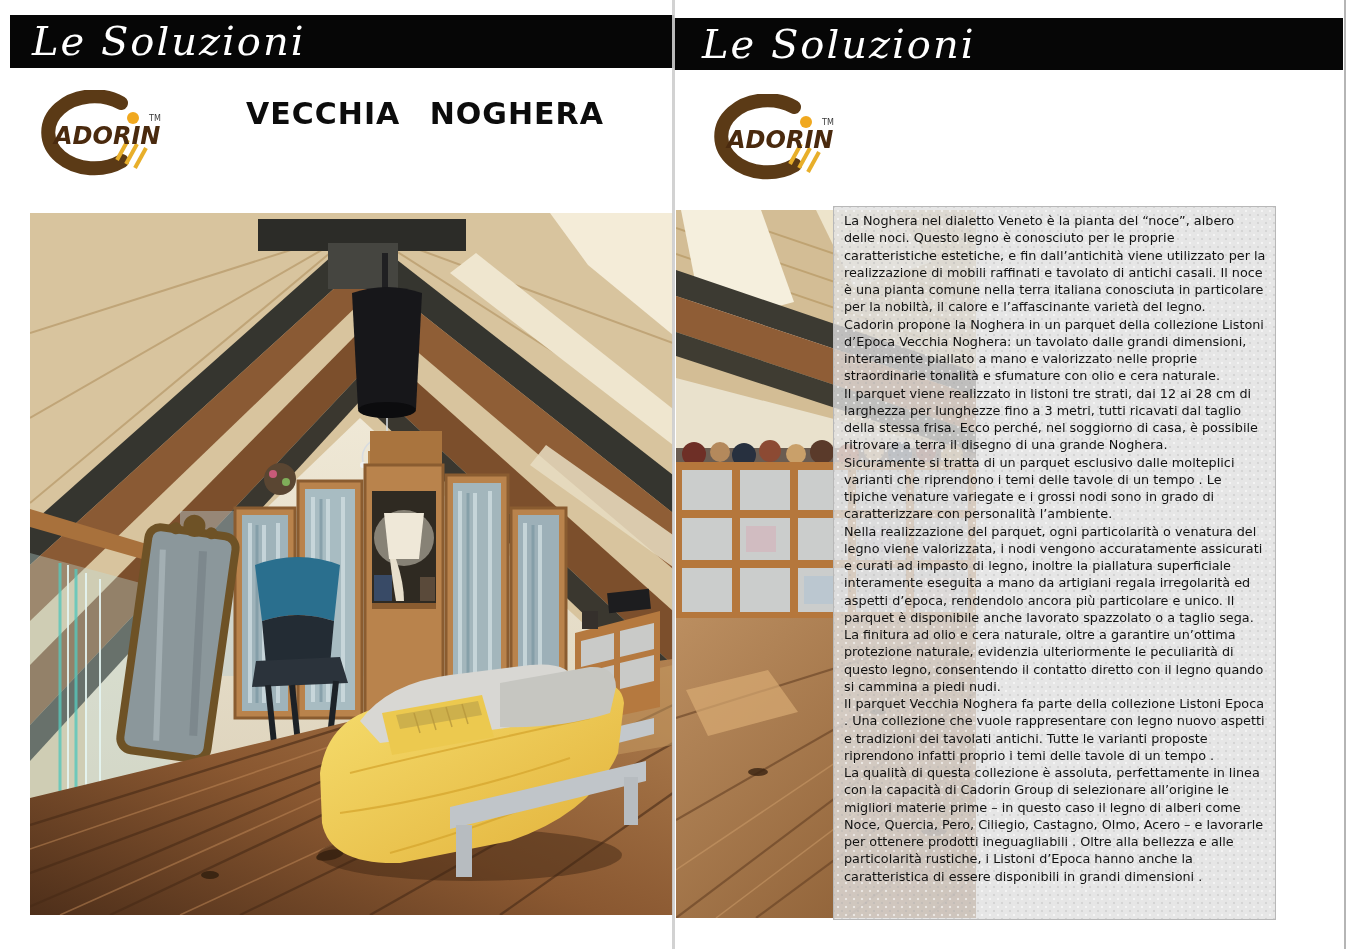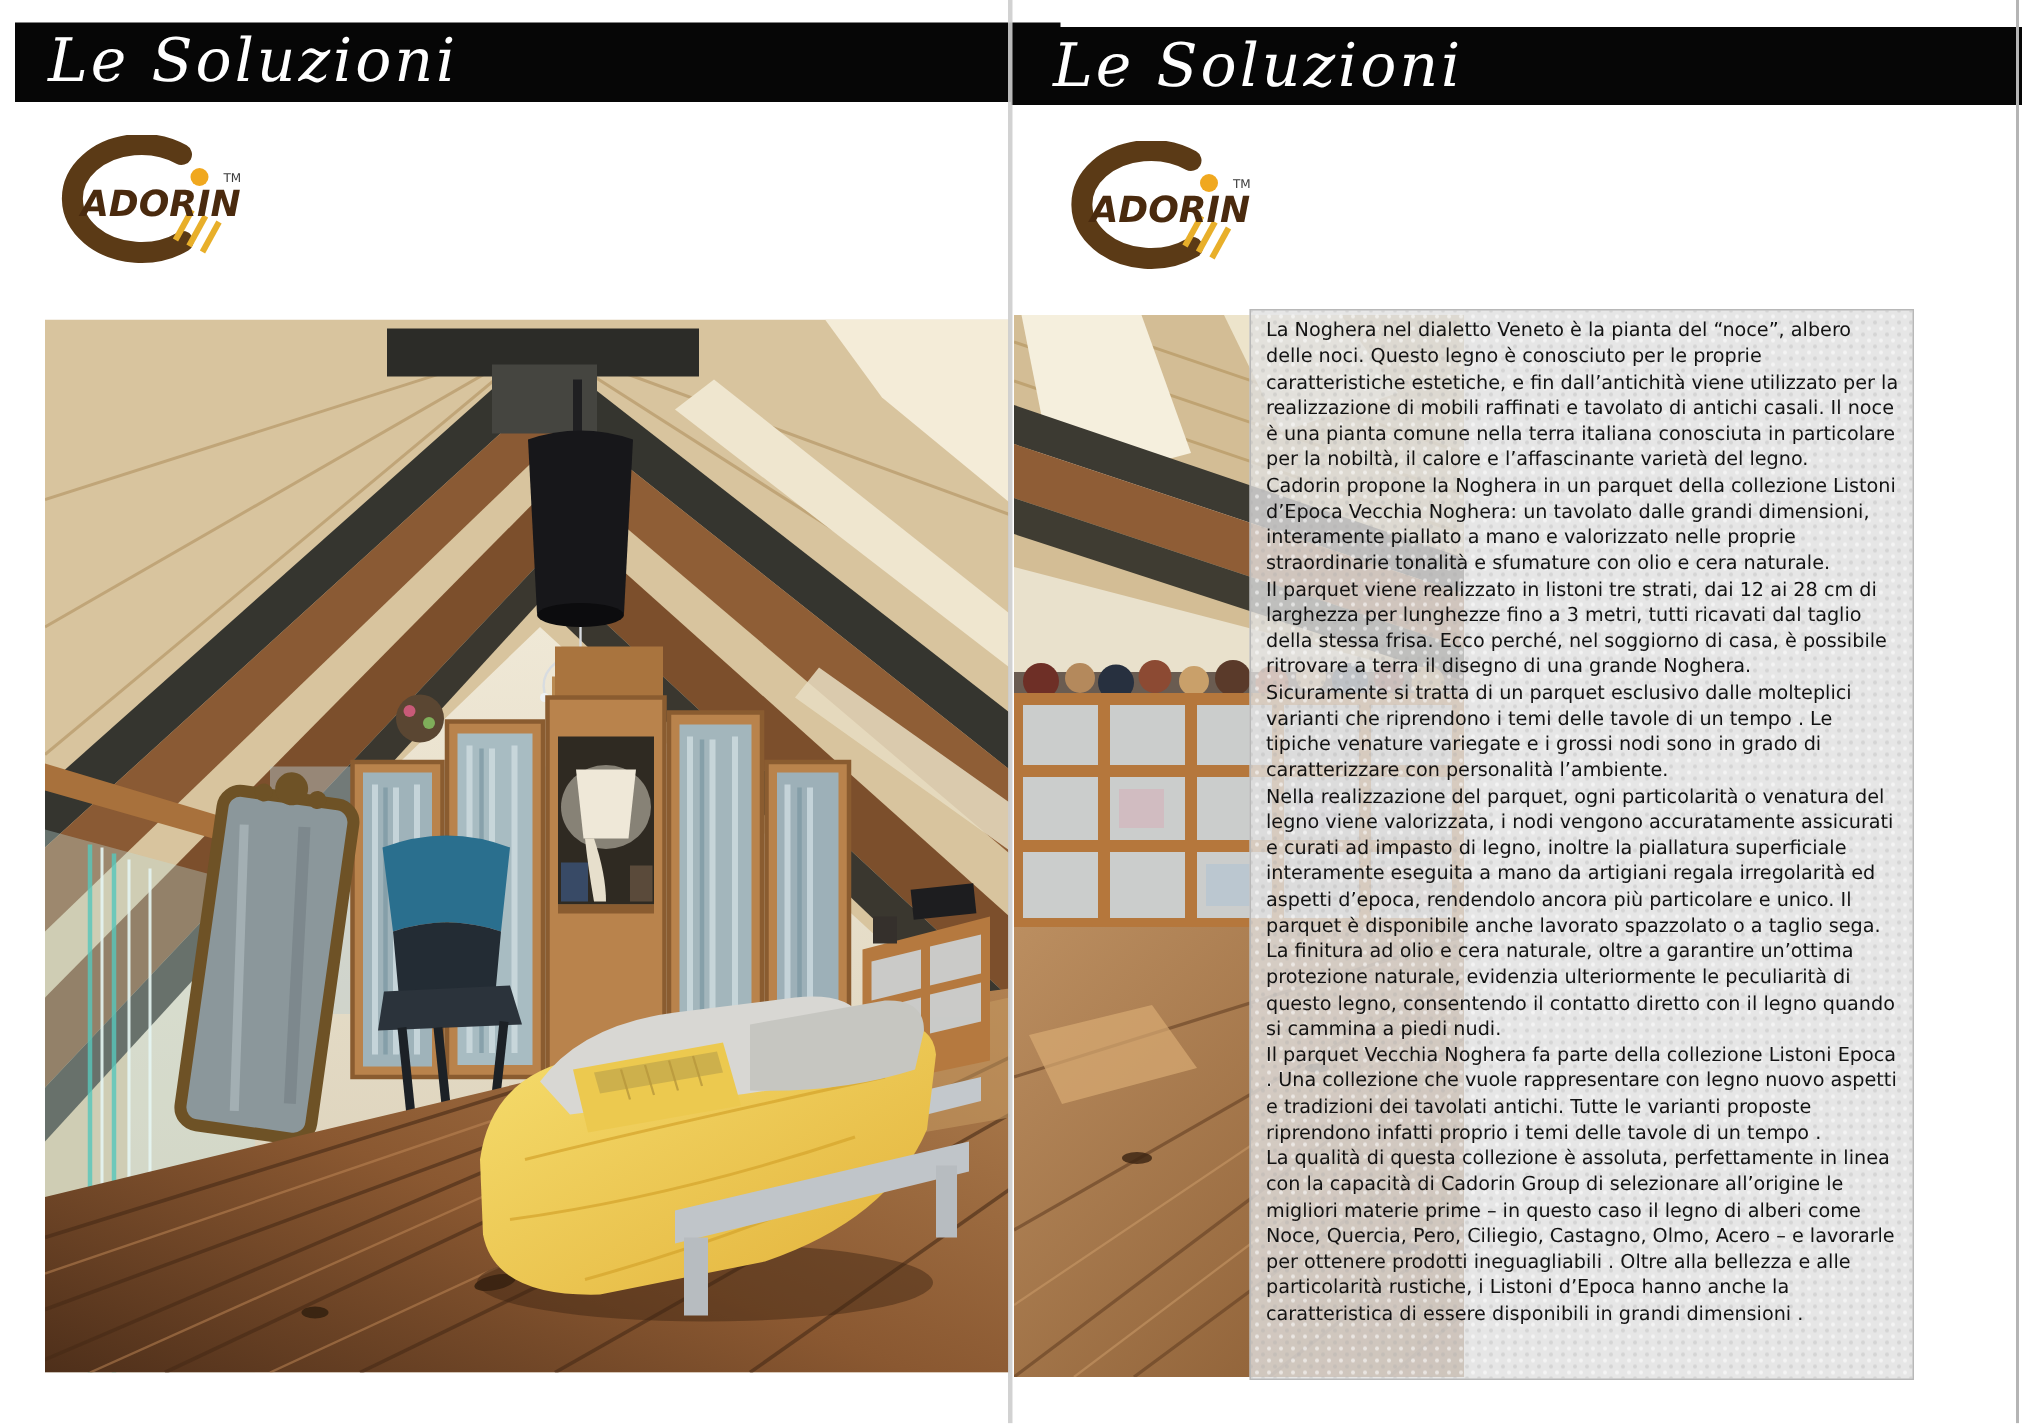--- a/index.html
+++ b/index.html
@@ -1,20 +1,20 @@
 <!DOCTYPE html>
 <html><head>
 <meta charset="utf-8">
 <style>
   html,body{margin:0;padding:0;background:#ffffff;}
   body{font-family:"DejaVu Sans","Liberation Sans",sans-serif;}
   #page{position:relative;width:1348px;height:949px;background:#ffffff;overflow:hidden;}
 
   
-  .bar{position:absolute;background:#060606;padding-left:33px;}
+  .bar{position:absolute;background:#060606;}
   .bar-text{color:#ffffff;font-family:"DejaVu Serif","Liberation Serif",serif;font-style:italic;
             font-size:40px;letter-spacing:2px;white-space:nowrap;line-height:1;}
   #bar-left{left:10px;top:15px;width:664px;height:53px;}
   #bar-left .bar-text{position:absolute;left:22px;top:6px;}
   #bar-right{left:674px;top:18px;width:669px;height:52px;}
   #bar-right .bar-text{position:absolute;left:28px;top:6px;}
 
   
   #center-divider{position:absolute;left:672px;top:0;width:3px;height:949px;background:#cdcdcd;opacity:.9;z-index:30;}
   #right-edge-line{position:absolute;left:1344px;top:0;width:2px;height:949px;background:#b5b5b5;z-index:30;}
@@ -63,20 +63,21 @@
       <path d="M88,13 A46,36 0 1 0 89,71" fill="none" stroke="#5b3a16" stroke-width="14" stroke-linecap="round"></path>
       <path d="M84,70 L95,50" stroke="#e8af2a" stroke-width="4"></path>
       <path d="M93,74 L104,54" stroke="#e8af2a" stroke-width="4"></path>
       <path d="M102,78 L113,58" stroke="#e8af2a" stroke-width="4"></path>
       <text x="21" y="54" font-size="24" font-weight="bold" font-style="italic" fill="#4a2a0e" font-family="DejaVu Sans, sans-serif" letter-spacing="0">ADORIN</text>
       <circle cx="100" cy="28" r="6" fill="#f0a81f"></circle>
       <text x="116" y="31" font-size="8" fill="#3a3a3a" font-family="DejaVu Sans, sans-serif">TM</text>
     </svg>
   </div>
 
+  <div id="title">VECCHIA NOGHERA</div>
 
   <div class="logo-box" id="logo-right">
     <svg width="130" height="86" viewBox="0 0 130 86">
       <path d="M88,13 A46,36 0 1 0 89,71" fill="none" stroke="#5b3a16" stroke-width="14" stroke-linecap="round"></path>
       <path d="M84,70 L95,50" stroke="#e8af2a" stroke-width="4"></path>
       <path d="M93,74 L104,54" stroke="#e8af2a" stroke-width="4"></path>
       <path d="M102,78 L113,58" stroke="#e8af2a" stroke-width="4"></path>
       <text x="21" y="54" font-size="24" font-weight="bold" font-style="italic" fill="#4a2a0e" font-family="DejaVu Sans, sans-serif">ADORIN</text>
       <circle cx="100" cy="28" r="6" fill="#f0a81f"></circle>
       <text x="116" y="31" font-size="8" fill="#3a3a3a" font-family="DejaVu Sans, sans-serif">TM</text>

